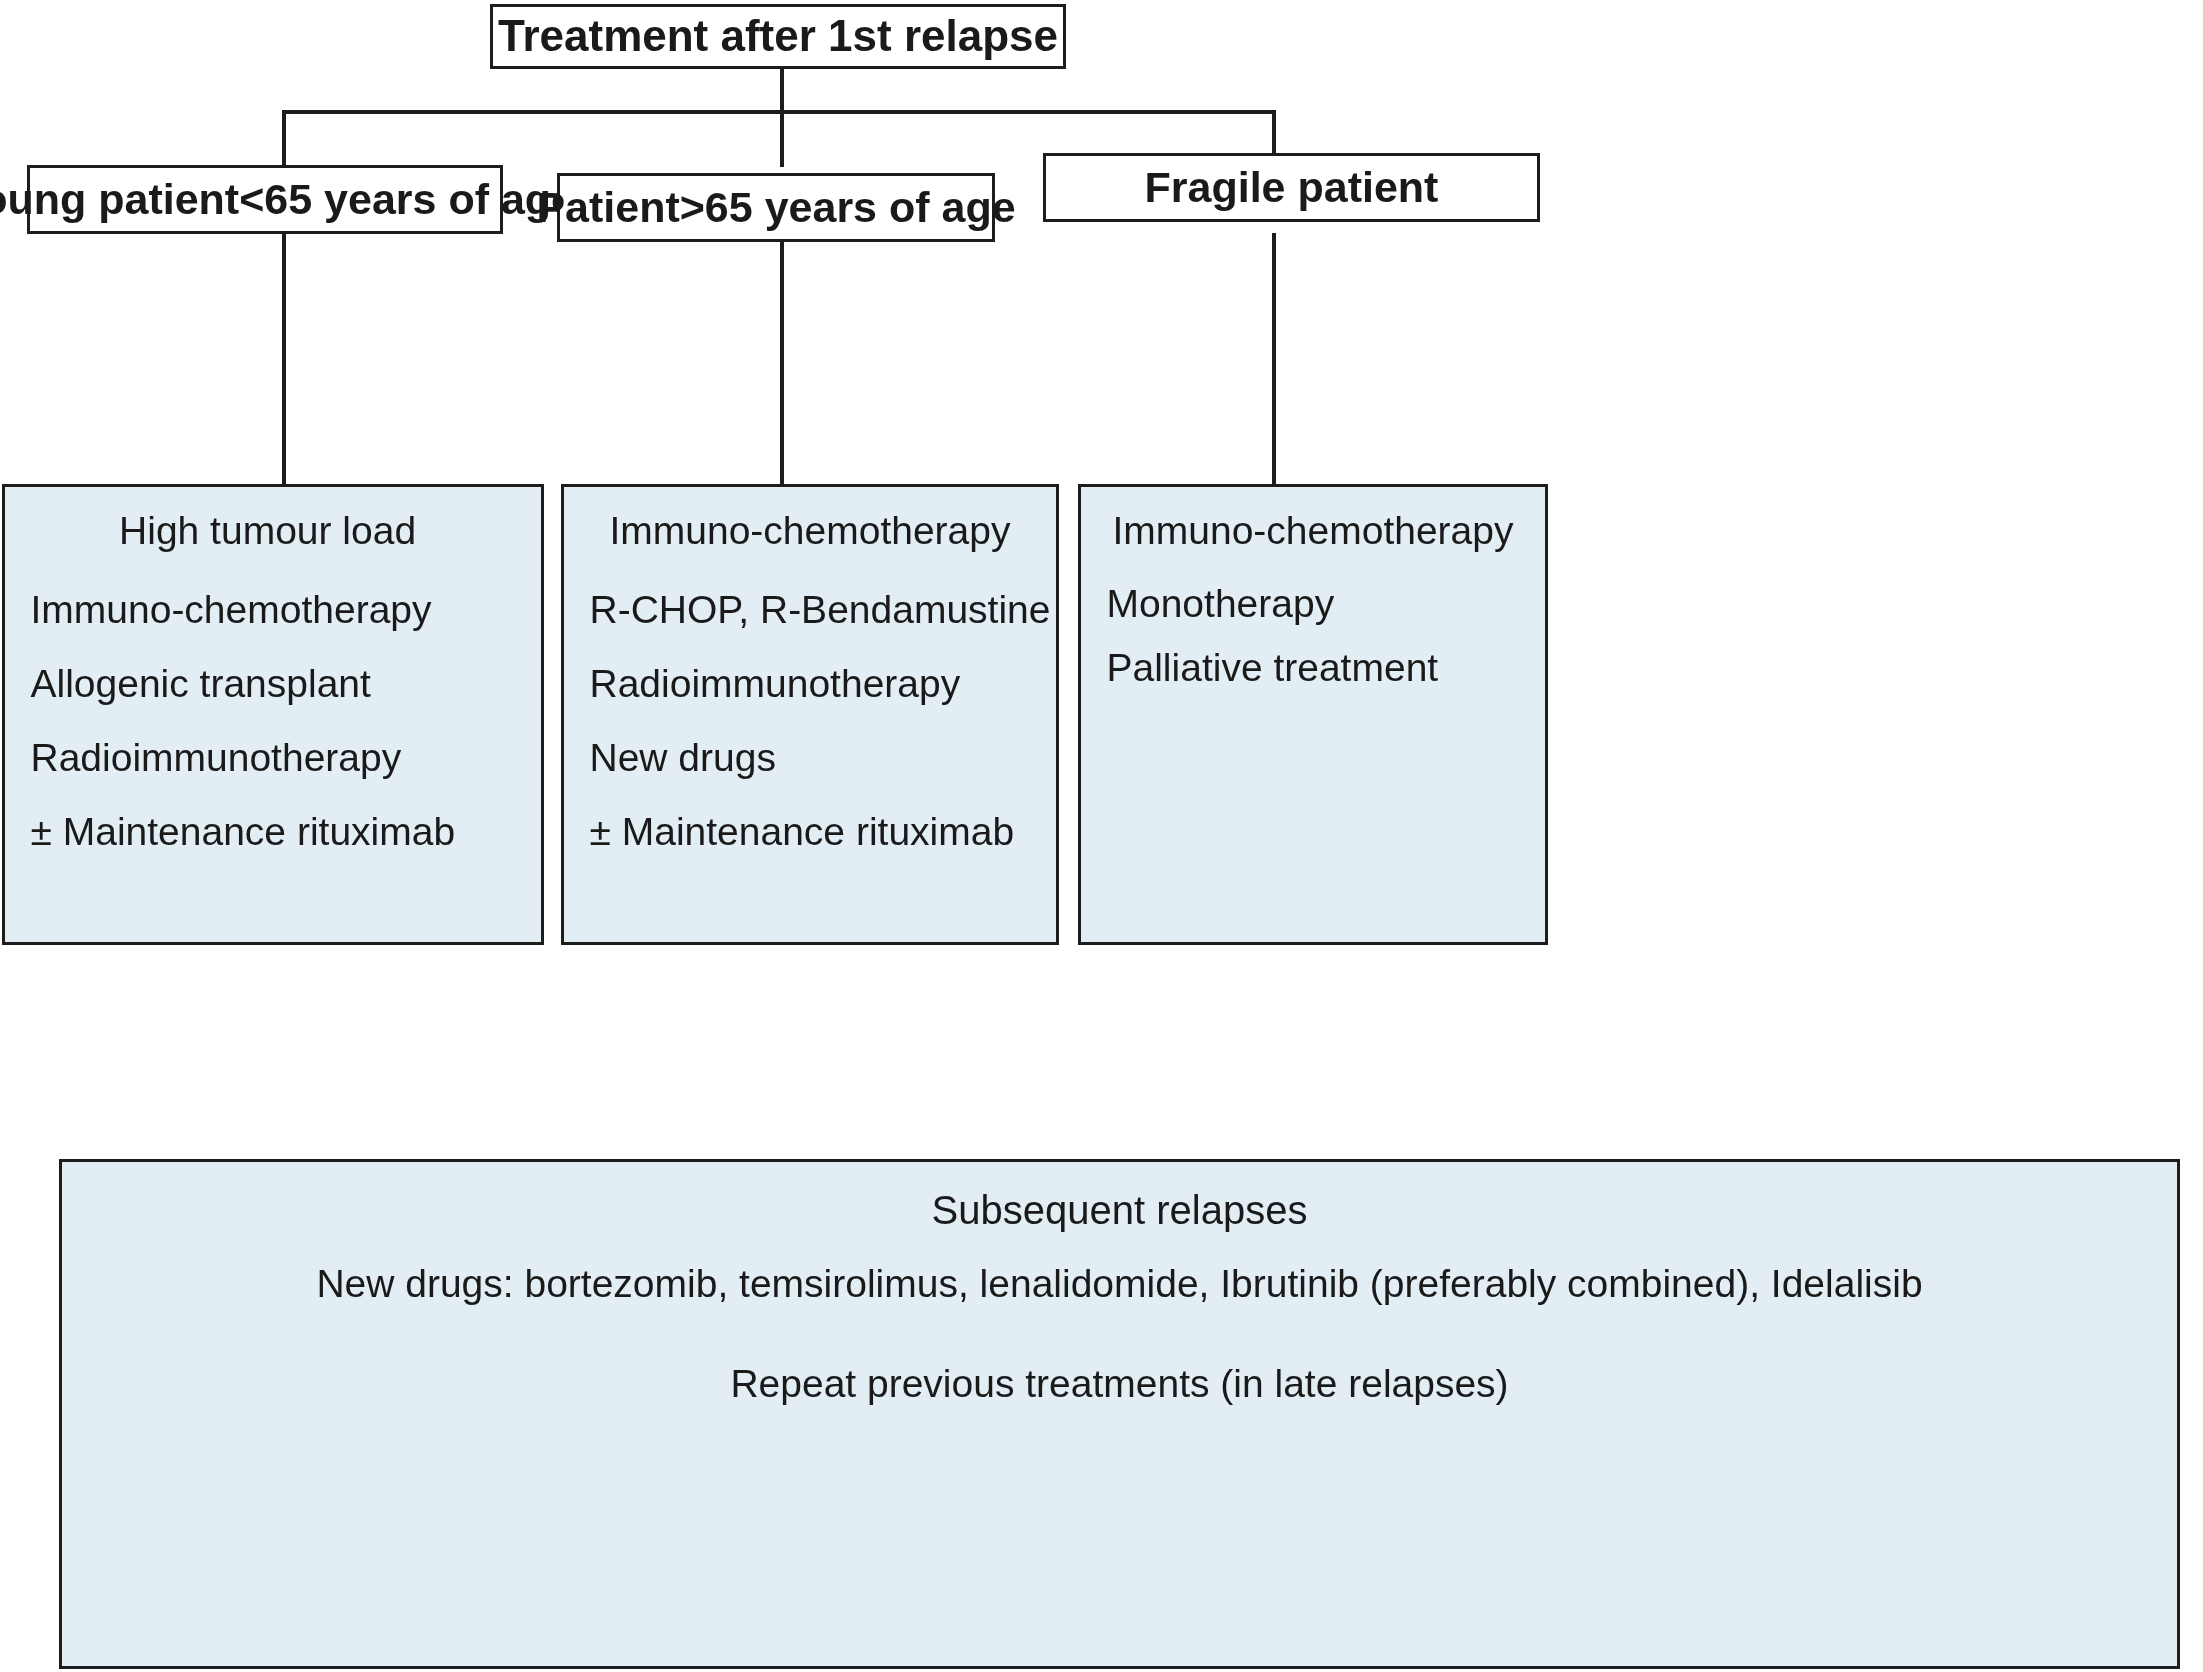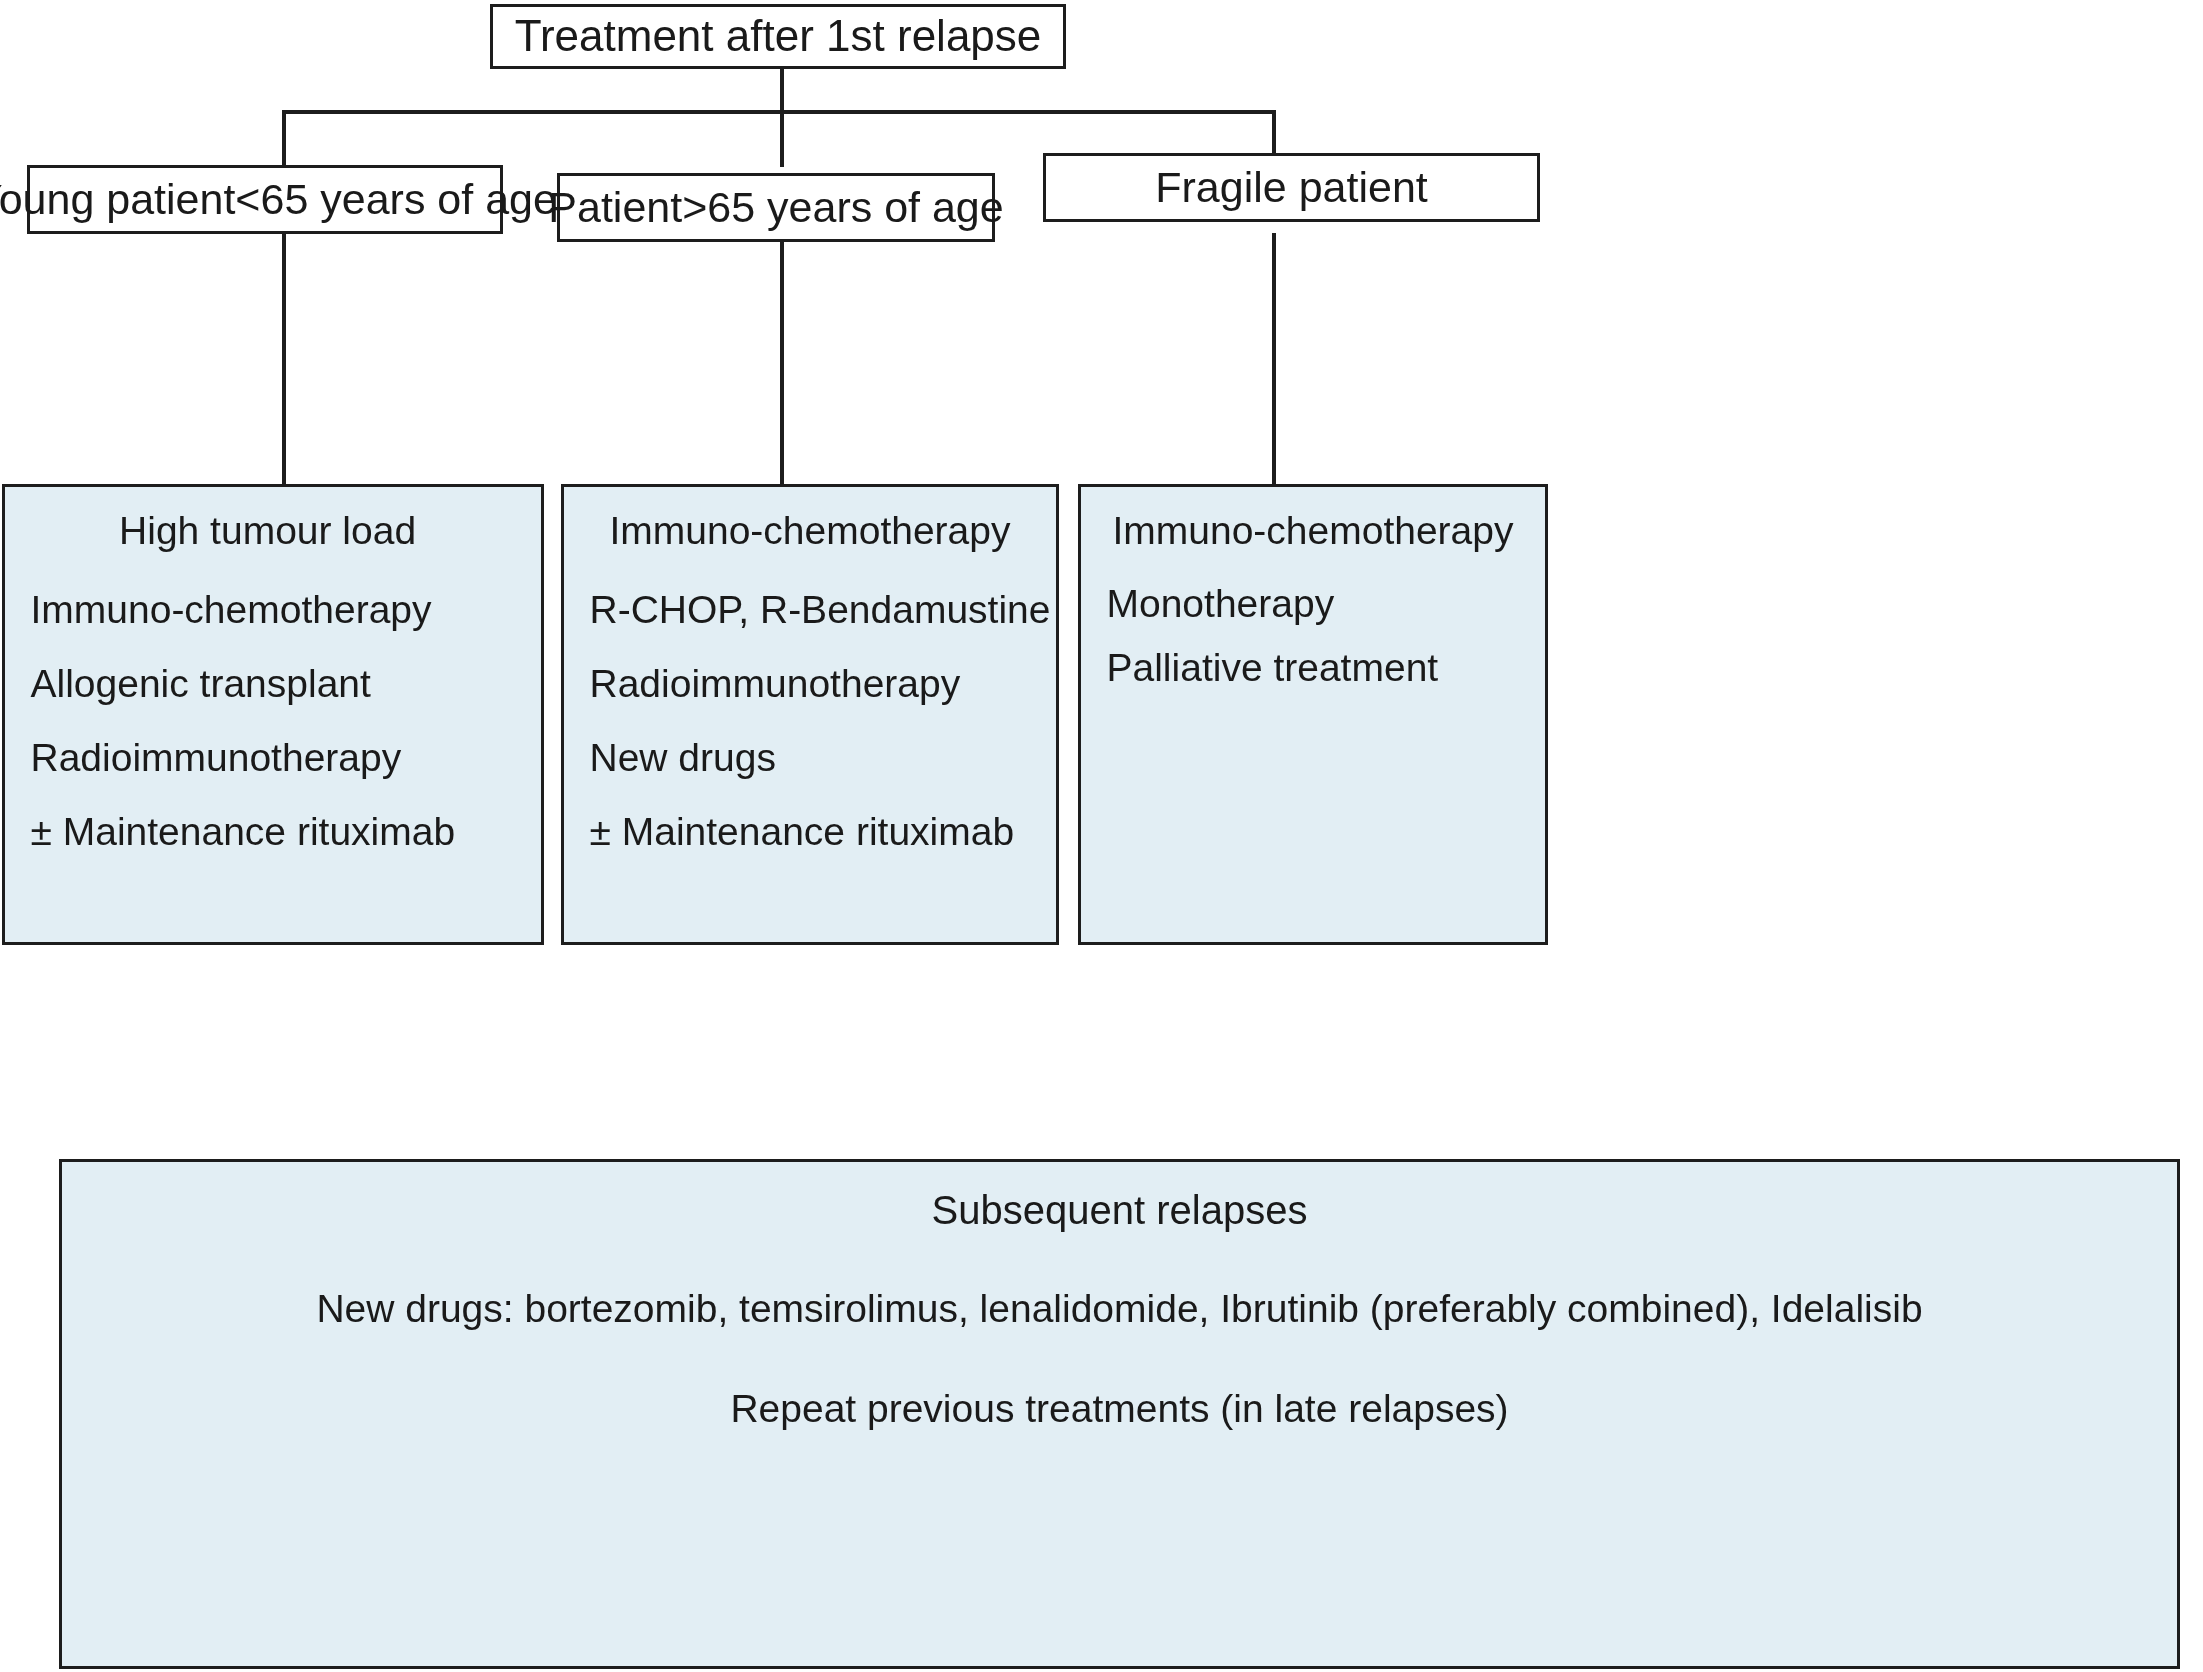--- a/index.html
+++ b/index.html
@@ -28,20 +28,21 @@
     background: #ffffff;
   }
   .node.filled {
     background: #e2eef4;
   }
   .node-label {
     font-size: 43px;
     line-height: 1.1;
     text-align: left;
     white-space: nowrap;
+    font-weight: bold;
   }
 
   
   #root-node {
     left: 490px;
     top: 3.9px;
     width: 576px;
     height: 65px;
     display: flex;
     align-items: center;
@@ -88,21 +89,21 @@
   
   #panel-subsequent {
     left: 59px;
     top: 1159px;
     width: 2121px;
     height: 510px;
     padding: 25.5px 39px 0 39px;
   }
   #panel-subsequent .panel-title {
     font-size: 40px;
-    margin-bottom: 51px;
+    margin-bottom: 26px;
   }
   .panel-center-line {
     font-size: 39px;
     line-height: 1.28;
     text-align: center;
     margin: 0 0 51px 0;
   }
 
   
   .conn {

